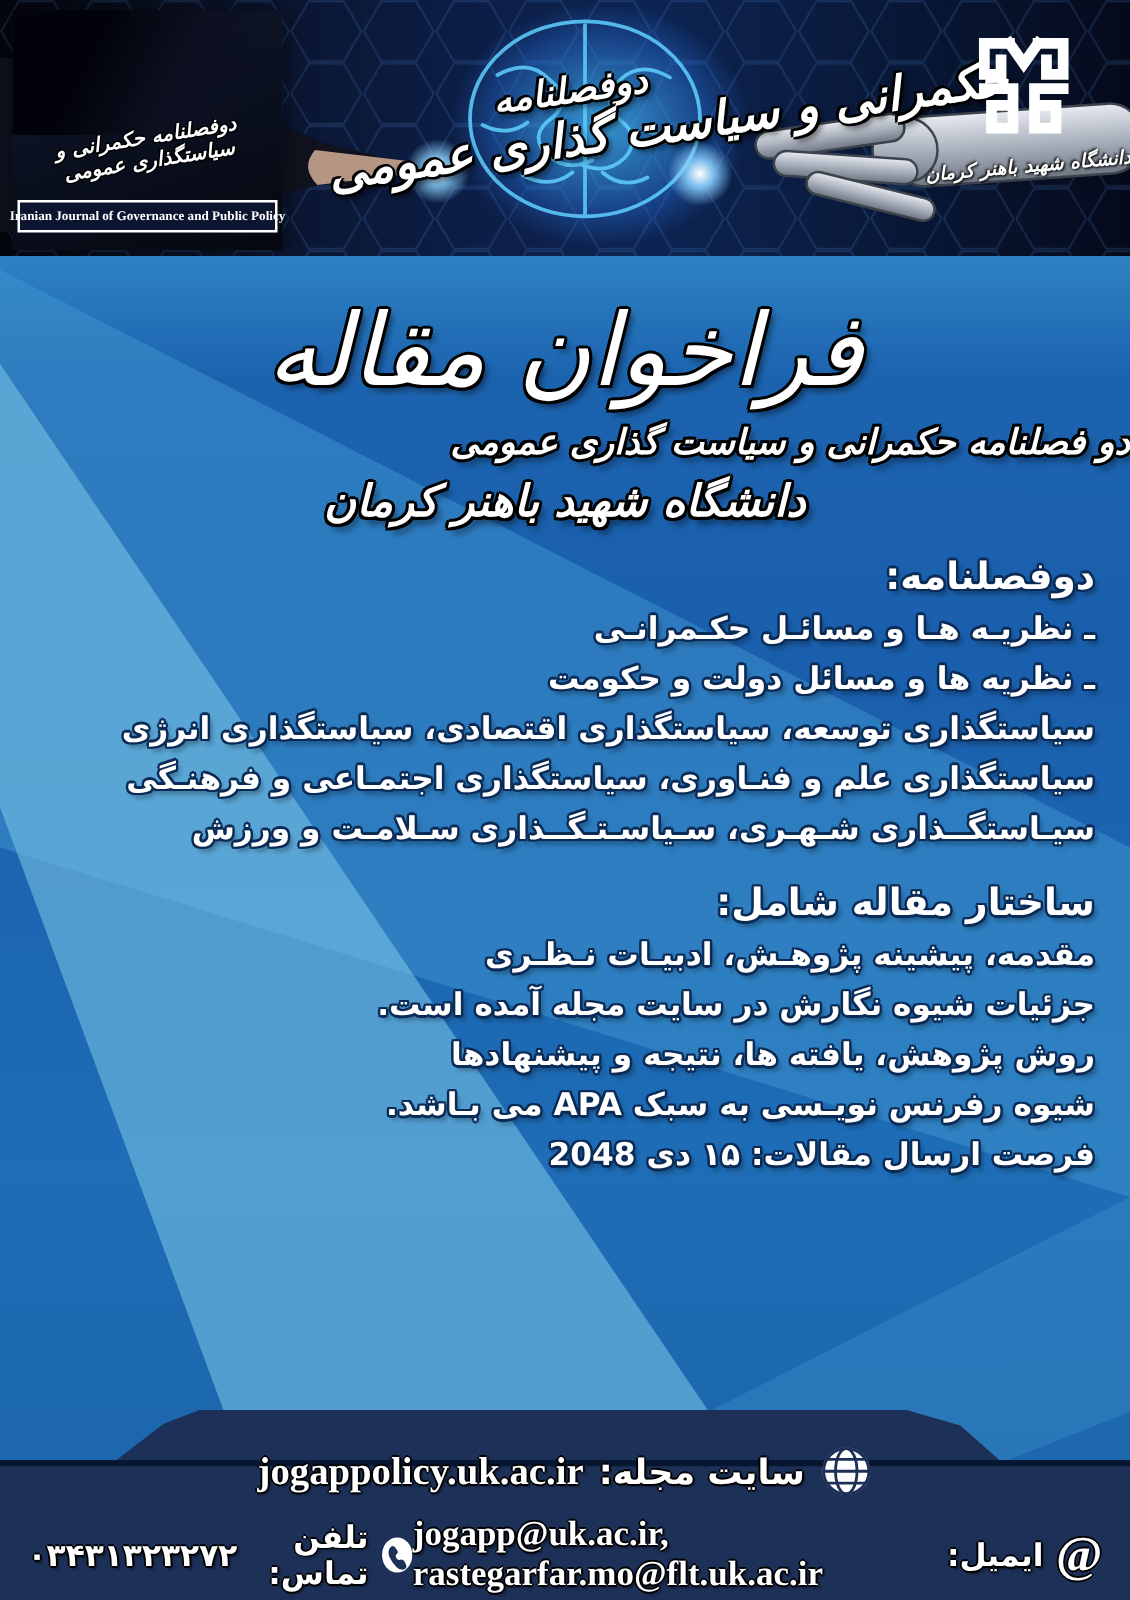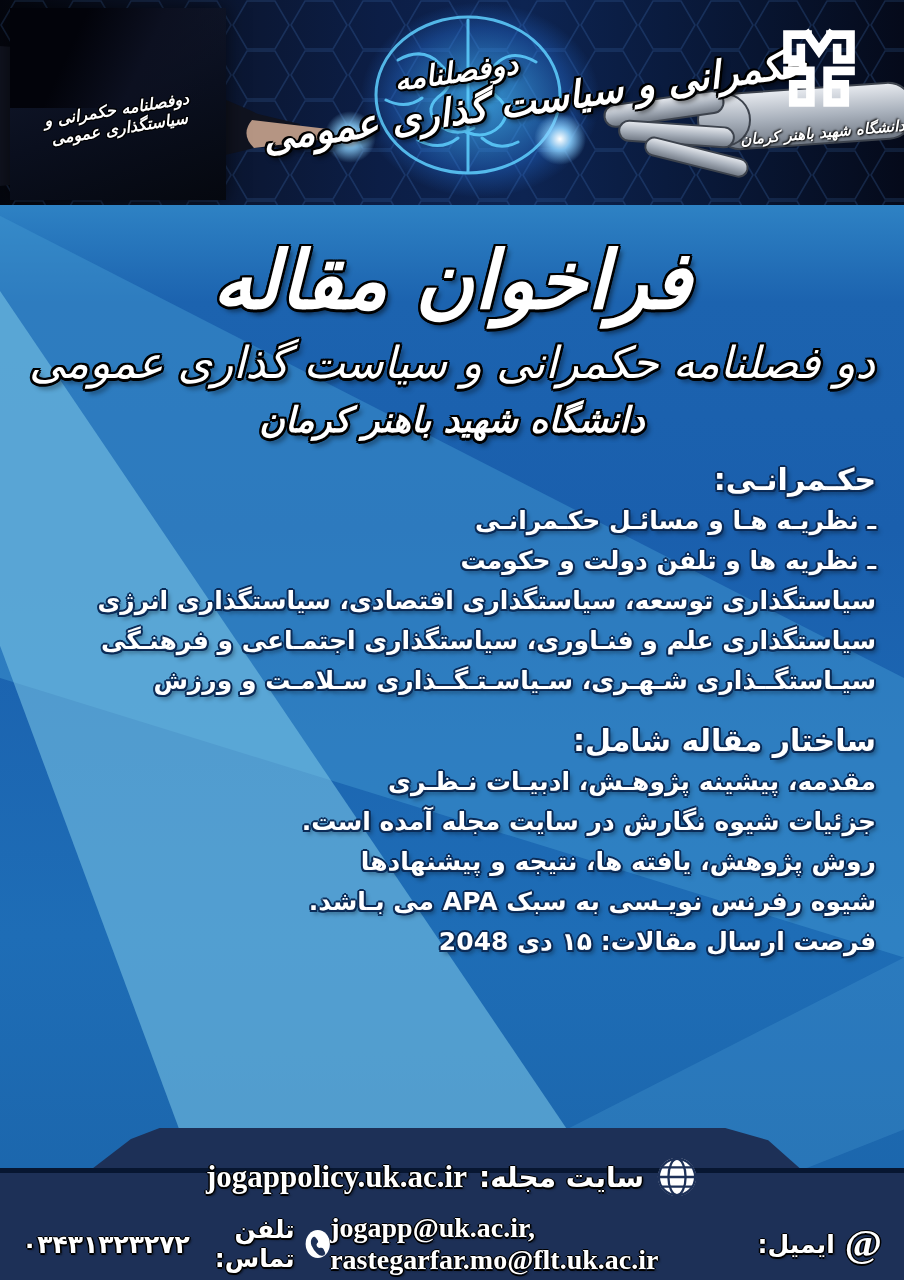--- a/index.html
+++ b/index.html
@@ -78,23 +78,23 @@
       3px 4px 4px rgba(0,0,0,.35);
   }
   .stroke-black{
     color:#fff;
     text-shadow:2.5px 0 0 #000,-2.5px 0 0 #000,0 2.5px 0 #000,0 -2.5px 0 #000,
       2px 2px 0 #000,-2px 2px 0 #000,2px -2px 0 #000,-2px -2px 0 #000,
       4px 5px 5px rgba(0,0,0,.45);
   }
   .call-title{
     margin:24px 0 0 0;text-align:center;font-size:80px;line-height:1.3;
-    font-weight:bold;font-style:italic;
-  }
-  .sub1{margin-top:4px;text-align:center;font-size:44px;font-weight:normal;font-style:italic;}
+    font-weight:normal;font-style:italic;
+  }
+  .sub1{margin-top:4px;text-align:right;font-size:28px;font-weight:bold;font-style:italic;}
   .sub2{margin-top:12px;text-align:center;font-size:35px;font-weight:bold;font-style:italic;}
   .sec{margin:0 28px 0 20px;}
   .sec-heading{margin:22px 0 4px 0;font-size:30px;font-weight:bold;}
   .sec-heading.second{}
   .line{font-size:25px;font-weight:bold;line-height:40px;white-space:nowrap;}
   
   .footer-tab{
     position:absolute;left:88px;top:1128px;width:716px;height:44px;background:#1d3057;
     clip-path:polygon(0 100%,6% 25%,10% 0,89% 0,95% 28%,100% 100%);
     filter:drop-shadow(0 -3px 0 #05112b) drop-shadow(3px -1px 0 #05112b) drop-shadow(-3px -1px 0 #05112b);
@@ -173,20 +173,21 @@
         <rect x="80" y="112" width="105" height="18" rx="9" transform="rotate(14 132 121)"></rect>
       </g>
     </svg>
 
     <div class="touch-glow glow-a"></div>
     <div class="touch-glow glow-b"></div>
 
     <div class="cover">
       <div class="cover-sleeve"></div>
       <div class="cover-calligraphy">دوفصلنامه حکمرانی و سیاستگذاری عمومی</div>
+      <div class="cover-band">Iranian Journal of Governance and Public Policy</div>
     </div>
 
     <div class="masthead">
       <span class="masthead-small">دوفصلنامه</span>
       <span class="masthead-main">حکمرانی و سیاست گذاری عمومی</span>
     </div>
 
     <div class="uni">
       <svg width="96" height="86" viewBox="0 0 100 90">
         <g fill="none" stroke="#ffffff" stroke-width="9" stroke-linecap="square">
@@ -206,23 +207,23 @@
     <div class="band band-light"></div>
     <div class="band band-right"></div>
   </div>
 
   <div class="content">
     <h1 class="call-title stroke-black">فراخوان مقاله</h1>
     <div class="sub1 stroke-black">دو فصلنامه حکمرانی و سیاست گذاری عمومی</div>
     <div class="sub2 stroke-black">دانشگاه شهید باهنر کرمان</div>
 
     <div class="sec">
-      <div class="sec-heading stroke-navy">حکـمرانـی:</div>
+      <div class="sec-heading stroke-navy">دوفصلنامه:</div>
       <div class="line stroke-navy">ـ نظریـه هـا و مسائـل حکـمرانـی</div>
-      <div class="line stroke-navy">ـ نظریه ها و تلفن دولت و حکومت</div>
+      <div class="line stroke-navy">ـ نظریه ها و مسائل دولت و حکومت</div>
       <div class="line stroke-navy">سیاستگذاری توسعه، سیاستگذاری اقتصادی، سیاستگذاری انرژی</div>
       <div class="line stroke-navy">سیاستگذاری علم و فنـاوری، سیاستگذاری اجتمـاعی و فرهنـگی</div>
       <div class="line stroke-navy">سیـاستگــذاری شـهـری، سـیاسـتـگــذاری سـلامـت و ورزش</div>
     </div>
 
     <div class="sec">
       <div class="sec-heading second stroke-navy">ساختار مقاله شامل:</div>
       <div class="line stroke-navy">مقدمه، پیشینه پژوهـش، ادبیـات نـظـری</div>
       <div class="line stroke-navy">جزئیات شیوه نگارش در سایت مجله آمده است.</div>
       <div class="line stroke-navy">روش پژوهش، یافته ها، نتیجه و پیشنهادها</div>

